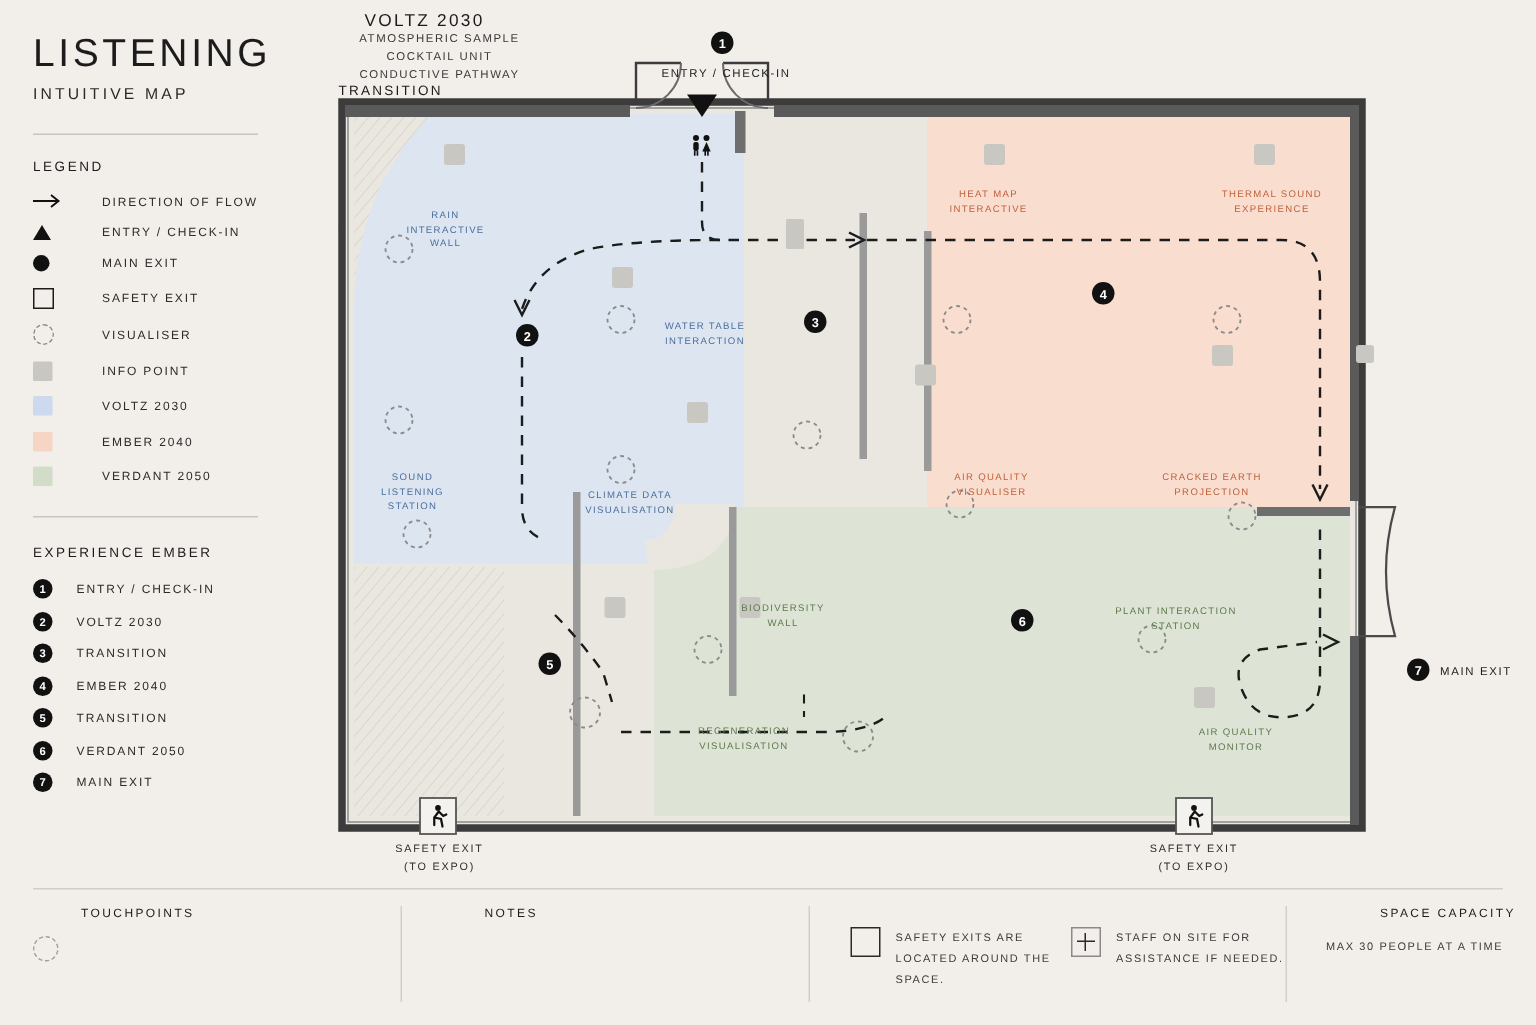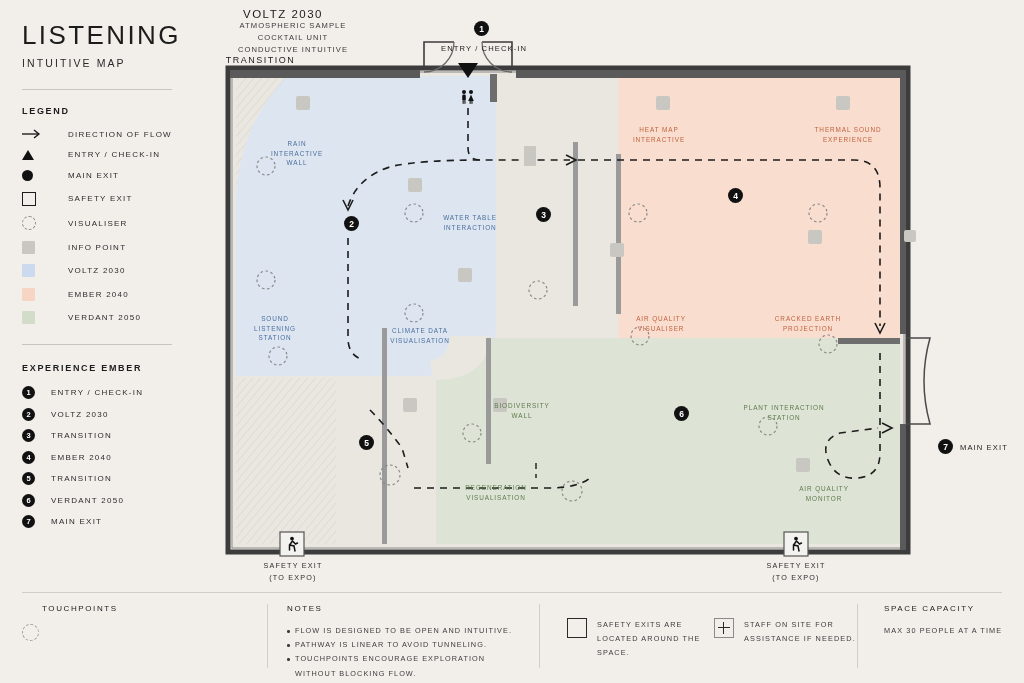--- a/index.html
+++ b/index.html
@@ -24,21 +24,21 @@
     color:#2a2a2a;margin:0 0 20px 0;
   }
   .brand-desc{
     font-size:8px;letter-spacing:1.15px;line-height:1.85;
     color:#4a4a4a;margin:0 0 16px 0;max-width:160px;
   }
   .rule{height:1px;background:#c9c4bc;margin:14px 0 16px 0;width:150px;}
 
   .sec-head{
     font-size:9px;letter-spacing:1.7px;color:#1c1c1c;
-    margin:0 0 13px 0;font-weight:700;
+    margin:0 0 13px 0;font-weight:400;
   }
   .legend-row{display:flex;align-items:center;margin-bottom:10.5px;}
   .legend-key{width:30px;display:flex;align-items:center;justify-content:flex-start;flex:none;}
   .legend-label{font-size:8px;letter-spacing:1.25px;color:#2b2b2b;padding-left:16px;}
 
   .sw{width:13px;height:13px;border-radius:1px;}
   .sw-info{background:#c8c7c2;}
   .sw-voltz{background:#ccd9ee;}
   .sw-ember{background:#f6d5c4;}
   .sw-verdant{background:#d2dcc8;}
@@ -53,21 +53,21 @@
     width:13px;height:13px;border-radius:50%;background:#111;color:#fff;
     font-size:7.5px;display:flex;align-items:center;justify-content:center;
     flex:none;margin-right:16px;font-weight:700;
   }
   .flow-label{font-size:8px;letter-spacing:1.25px;color:#2b2b2b;}
 
   
   .footer-rule{position:absolute;left:22px;top:592px;width:980px;height:1px;background:#d2cdc5;}
   .footer{position:absolute;left:22px;top:604px;width:980px;height:72px;}
   .foot-col{position:absolute;top:0;}
-  .foot-head{font-size:8px;letter-spacing:1.6px;color:#1c1c1c;margin-bottom:11px;}
+  .foot-head{font-size:8px;letter-spacing:1.6px;color:#1c1c1c;margin-bottom:11px;margin-left:36px;}
   .foot-text{font-size:7.3px;letter-spacing:1.1px;line-height:1.95;color:#3c3c3c;}
   .foot-div{position:absolute;top:0;width:1px;height:64px;background:#d2cdc5;}
   .bullets{list-style:none;margin:0;padding:0;}
   .bullets li{font-size:7.3px;letter-spacing:1.05px;line-height:1.95;color:#3c3c3c;position:relative;padding-left:8px;}
   .bullets li:before{content:"";position:absolute;left:0;top:6px;width:2.5px;height:2.5px;border-radius:50%;background:#3c3c3c;}
   .foot-icon-box{width:18px;height:18px;border:1.5px solid #2a2a2a;flex:none;}
   .foot-icon-plus{width:18px;height:18px;border:1px solid #8a8a8a;flex:none;position:relative;}
   .foot-icon-plus:before,.foot-icon-plus:after{content:"";position:absolute;background:#2a2a2a;}
   .foot-icon-plus:before{left:3px;right:3px;top:8px;height:1.4px;}
   .foot-icon-plus:after{top:3px;bottom:3px;left:8px;width:1.4px;}
@@ -320,21 +320,21 @@
     </svg>
 
     <div class="map-num" style="left:256px;top:13px;">1</div>
     <div class="exit-label" style="left:223px;top:36px;">ENTRY / CHECK-IN</div>
 
     <div class="map-num" style="left:126px;top:208px;">2</div>
     <div class="zone-title" style="left:70px;top:230px;width:130px;">VOLTZ 2030</div>
     <div class="zone-sub" style="left:60px;top:249px;width:150px;">
       <div>ATMOSPHERIC SAMPLE</div>
       <div>COCKTAIL UNIT</div>
-      <div>CONDUCTIVE INTUITIVE</div>
+      <div>CONDUCTIVE PATHWAY</div>
     </div>
     <div class="tp-label tp-voltz" style="position:absolute;left:44px;top:131px;width:70px;">
       <div>RAIN</div>
       <div>INTERACTIVE</div>
       <div>WALL</div>
     </div>
     <div class="tp-label tp-voltz" style="position:absolute;left:207px;top:205px;width:90px;">
       <div>WATER TABLE</div>
       <div>INTERACTION</div>
     </div>
@@ -421,35 +421,30 @@
     <div class="cap-label" style="left:533px;top:552px;width:90px;">
       <div>SAFETY EXIT</div>
       <div>(TO EXPO)</div>
     </div>
   </div>
 
   <div class="footer-rule"></div>
   <div class="footer">
 
     <div class="foot-col" style="left:0;width:230px;">
-      <div class="foot-head" style="margin-left:20px;">TOUCHPOINTS</div>
+      <div class="foot-head" style="margin-left:32px;">TOUCHPOINTS</div>
       <div class="foot-flex">
         <span class="foot-circ"></span>
       </div>
     </div>
 
     <div class="foot-div" style="left:245px;"></div>
 
     <div class="foot-col" style="left:265px;width:240px;">
       <div class="foot-head">NOTES</div>
-      <ul class="bullets">
-        <li>FLOW IS DESIGNED TO BE OPEN AND INTUITIVE.</li>
-        <li>PATHWAY IS LINEAR TO AVOID TUNNELING.</li>
-        <li>TOUCHPOINTS ENCOURAGE EXPLORATION WITHOUT BLOCKING FLOW.</li>
-      </ul>
     </div>
 
     <div class="foot-div" style="left:517px;"></div>
 
     <div class="foot-col" style="left:545px;width:160px;top:14px;">
       <div class="foot-flex">
         <span class="foot-icon-box"></span>
         <span class="foot-text" style="max-width:120px;">SAFETY EXITS ARE LOCATED AROUND THE SPACE.</span>
       </div>
     </div>

